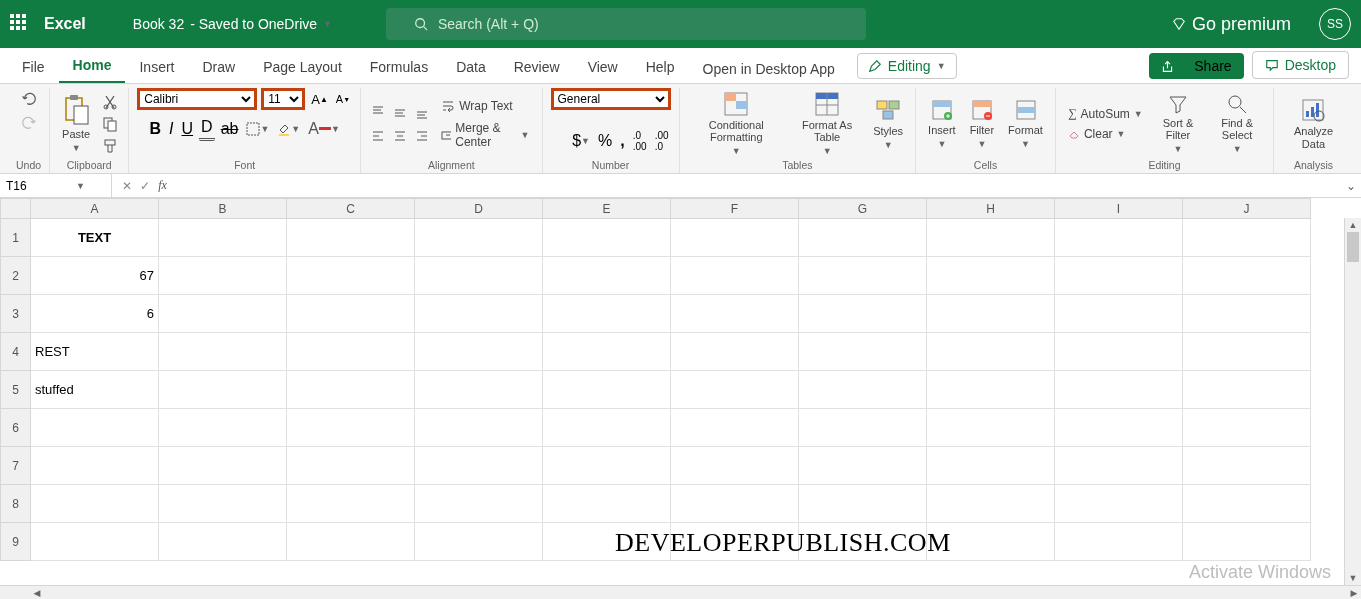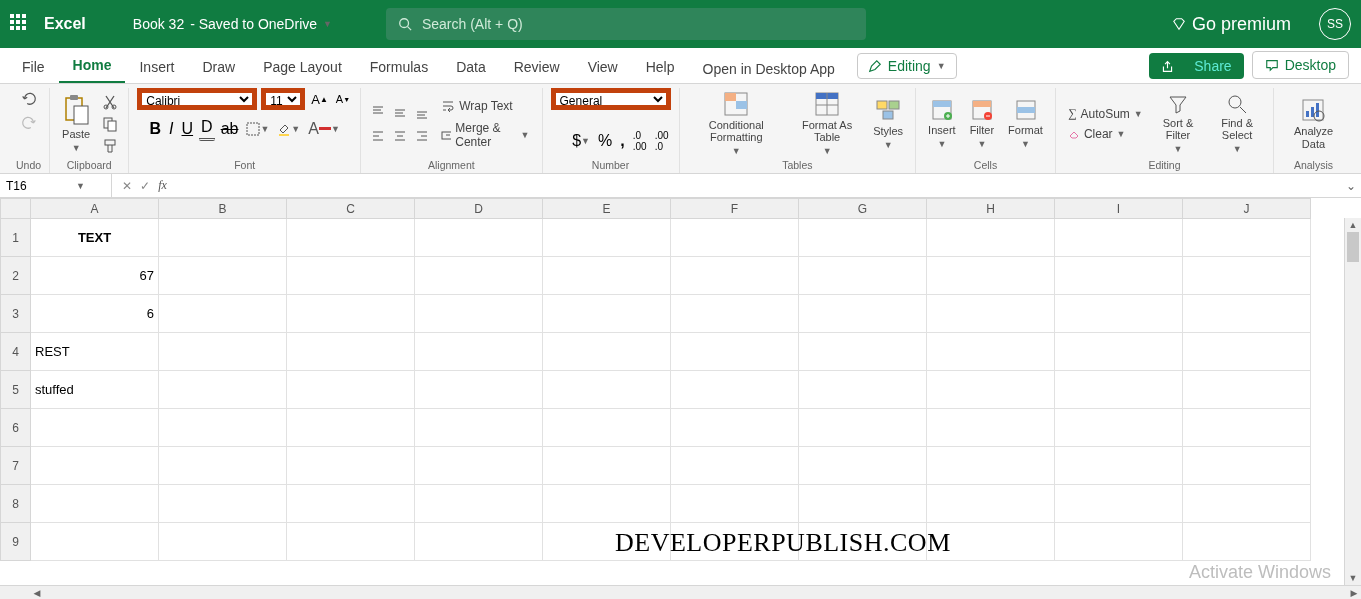--- a/index.html
+++ b/index.html
@@ -5,48 +5,48 @@
 * { margin: 0; padding: 0; box-sizing: border-box; font-family: "Segoe UI", Arial, sans-serif; }
 html, body { width: 1361px; height: 599px; overflow: hidden; background: #fff; }
 
 
 .titlebar { height: 48px; background: #107c41; display: flex; align-items: center; color: #fff; padding: 0 10px; gap: 14px; }
 .app-launcher { width: 20px; height: 20px; display: grid; grid-template-columns: repeat(3,4px); grid-template-rows: repeat(3,4px); gap: 2px; cursor: pointer; }
 .app-launcher span { background: #fff; }
 .app-name { font-size: 16px; font-weight: 600; }
 .doc-title { font-size: 14px; display: flex; align-items: center; gap: 6px; padding-left: 33px; }
 .search-wrap { flex: 0 0 480px; margin-left: 40px; }
-.search { height: 32px; width: 100%; background: #2f855a; border: none; border-radius: 4px; color: #e6f5ea; display: flex; align-items: center; padding: 0 12px; gap: 10px; font-size: 14px; }
+.search { height: 32px; width: 100%; background: #2f855a; border: none; border-radius: 4px; color: #e6f5ea; display: flex; align-items: center; padding: 0 28px; gap: 10px; font-size: 14px; }
 .search input { background: transparent; border: none; outline: none; color: #e6f5ea; flex: 1; font-size: 14px; }
 .search input::placeholder { color: #d0ead9; }
 .title-spacer { flex: 1; }
 .premium { font-size: 18px; display: flex; align-items: center; gap: 6px; cursor: pointer; }
 .avatar { width: 32px; height: 32px; border: 1.5px solid #fff; border-radius: 50%; display: flex; align-items: center; justify-content: center; font-size: 12px; margin-left: 14px; cursor: pointer; }
 
 
 .tabsrow { height: 36px; background: #fff; border-bottom: 1px solid #d6d6d6; display: flex; align-items: flex-end; padding: 0 8px; gap: 0; font-size: 14px; color: #444; }
 .tab { padding: 8px 14px; cursor: pointer; }
 .tab.active { color: #107c41; font-weight: 600; border-bottom: 2px solid #107c41; }
 .tabsrow .spacer { flex: 1; }
 .open-desktop { padding: 6px 14px; cursor: pointer; }
 .editing-btn { display: flex; align-items: center; gap: 6px; border: 1px solid #c9c9c9; border-radius: 4px; padding: 4px 10px; margin: 0 8px 4px 8px; cursor: pointer; color: #107c41; }
-.share-btn { background: #107c41; color: #5eead4; border-radius: 4px; padding: 5px 12px; display: flex; align-items: center; gap: 20px; margin: 0 4px 4px 0; cursor: pointer; font-size: 14px; text-align: center; }
+.share-btn { background: #107c41; color: #000000; border-radius: 4px; padding: 5px 12px; display: flex; align-items: center; gap: 20px; margin: 0 4px 4px 0; cursor: pointer; font-size: 14px; text-align: center; }
 .comments-btn { border: 1px solid #c9c9c9; border-radius: 4px; padding: 5px 12px; display: flex; align-items: center; gap: 6px; margin: 0 4px 4px 4px; cursor: pointer; font-size: 14px; color: #107c41; }
 
 
 .ribbon { height: 90px; background: #f5f5f5; border-bottom: 1px solid #d6d6d6; display: flex; padding: 4px 8px 0 8px; }
 .group { display: flex; flex-direction: column; align-items: center; border-right: 1px solid #e1e1e1; padding: 0 8px; }
 .group:last-child { border-right: none; }
 .group-body { flex: 1; display: flex; align-items: center; gap: 6px; }
 .group-label { font-size: 10.5px; color: #666; padding-bottom: 2px; }
 .icon-btn { display: flex; align-items: center; justify-content: center; cursor: pointer; padding: 2px; border-radius: 2px; }
 .big-btn { display: flex; flex-direction: column; align-items: center; gap: 2px; cursor: pointer; padding: 2px 4px; font-size: 11px; color: #444; text-align: center; line-height: 1.15; }
 .col { display: flex; flex-direction: column; gap: 2px; }
 .row { display: flex; gap: 4px; align-items: center; }
-select.ribbon-select { height: 22px; font-size: 12px; border: 5px solid #c2410c; background: #fff; }
+select.ribbon-select { height: 22px; font-size: 12px; border: 3px solid #c2410c; background: #fff; }
 .mini { font-size: 12px; color: #444; display: flex; align-items: center; gap: 4px; cursor: pointer; padding: 2px 4px; }
 svg { display: block; }
 
 
 .namebox-row { height: 24px; display: flex; align-items: center; border-bottom: 1px solid #d6d6d6; font-size: 12px; }
 .namebox { width: 112px; height: 100%; border-right: 1px solid #d6d6d6; padding: 0 6px; display: flex; align-items: center; }
 .namebox input { border: none; outline: none; width: 70px; font-size: 12px; }
 .fx-btns { display: flex; align-items: center; gap: 8px; padding: 0 10px; color: #888; }
 .fx { font-style: italic; font-family: "Times New Roman", serif; color: #555; }
 .formula-input { flex: 1; border: none; outline: none; height: 100%; font-size: 12px; padding: 0 4px; }

